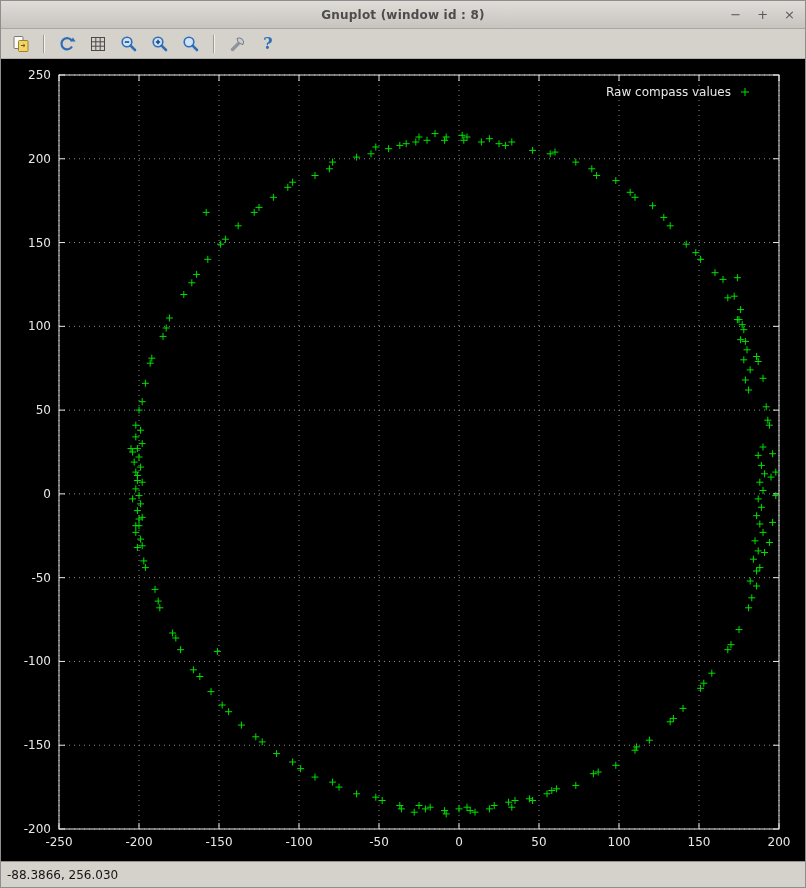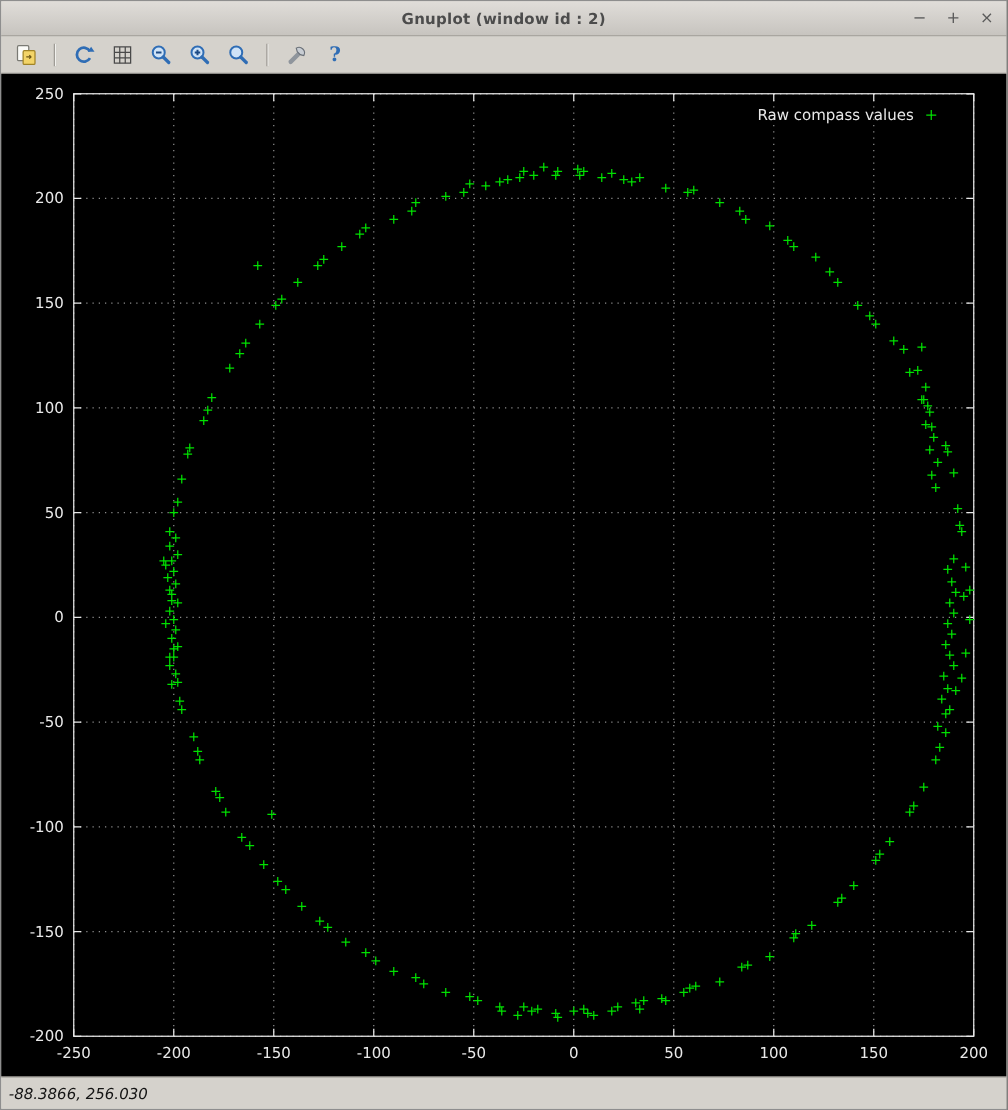--- a/index.html
+++ b/index.html
@@ -8,29 +8,29 @@
   .titlebar{flex:0 0 28px;height:28px;background:linear-gradient(#e0ddd9,#c7c4bf);display:flex;align-items:center;position:relative;border-bottom:1px solid #a9a6a0;box-sizing:border-box;}
   .titlebar .title{flex:1;text-align:center;font-weight:bold;font-size:12px;color:#4c4c4c;letter-spacing:.2px;}
   .win-controls{position:absolute;right:10px;top:0;height:100%;display:flex;align-items:center;gap:16px;color:#5a5a5a;font-size:13px;}
   .win-controls span{cursor:default;line-height:1;}
   .toolbar{flex:0 0 30px;height:30px;display:flex;align-items:center;padding-left:8px;gap:7px;background:#d5d2cc;border-bottom:1px solid #b3b0aa;box-sizing:border-box;}
   .tb{width:24px;height:24px;border:none;background:transparent;padding:1px;display:flex;align-items:center;justify-content:center;}
   .sep{width:1px;height:18px;background:#9e9b95;border-right:1px solid #f2f1ee;margin:0 3px;}
   .help-glyph{font-family:"DejaVu Serif",serif;font-weight:bold;font-size:16px;color:#2f6db5;line-height:1;}
   .plot{flex:1;background:#000;position:relative;overflow:hidden;}
   #plot-svg{display:block;}
-  .statusbar{flex:0 0 26px;height:26px;background:#d5d2cc;border-top:1px solid #94918b;display:flex;align-items:center;padding-left:6px;font-size:12px;color:#141414;box-sizing:border-box;font-style:italic;}
+  .statusbar{flex:0 0 26px;height:26px;background:#d5d2cc;border-top:1px solid #94918b;display:flex;align-items:center;padding-left:6px;font-size:12px;color:#141414;box-sizing:border-box;}
 </style>
 </head>
 <body>
 
 <div class="window">
 
   <div class="titlebar">
-    <div class="title">Gnuplot (window id : 2)</div>
+    <div class="title">Gnuplot (window id : 8)</div>
     <div class="win-controls">
       <span>−</span>
       <span>+</span>
       <span>×</span>
     </div>
   </div>
 
   <div class="toolbar">
     <button class="tb">
       <svg width="20" height="20" viewBox="0 0 20 20">

